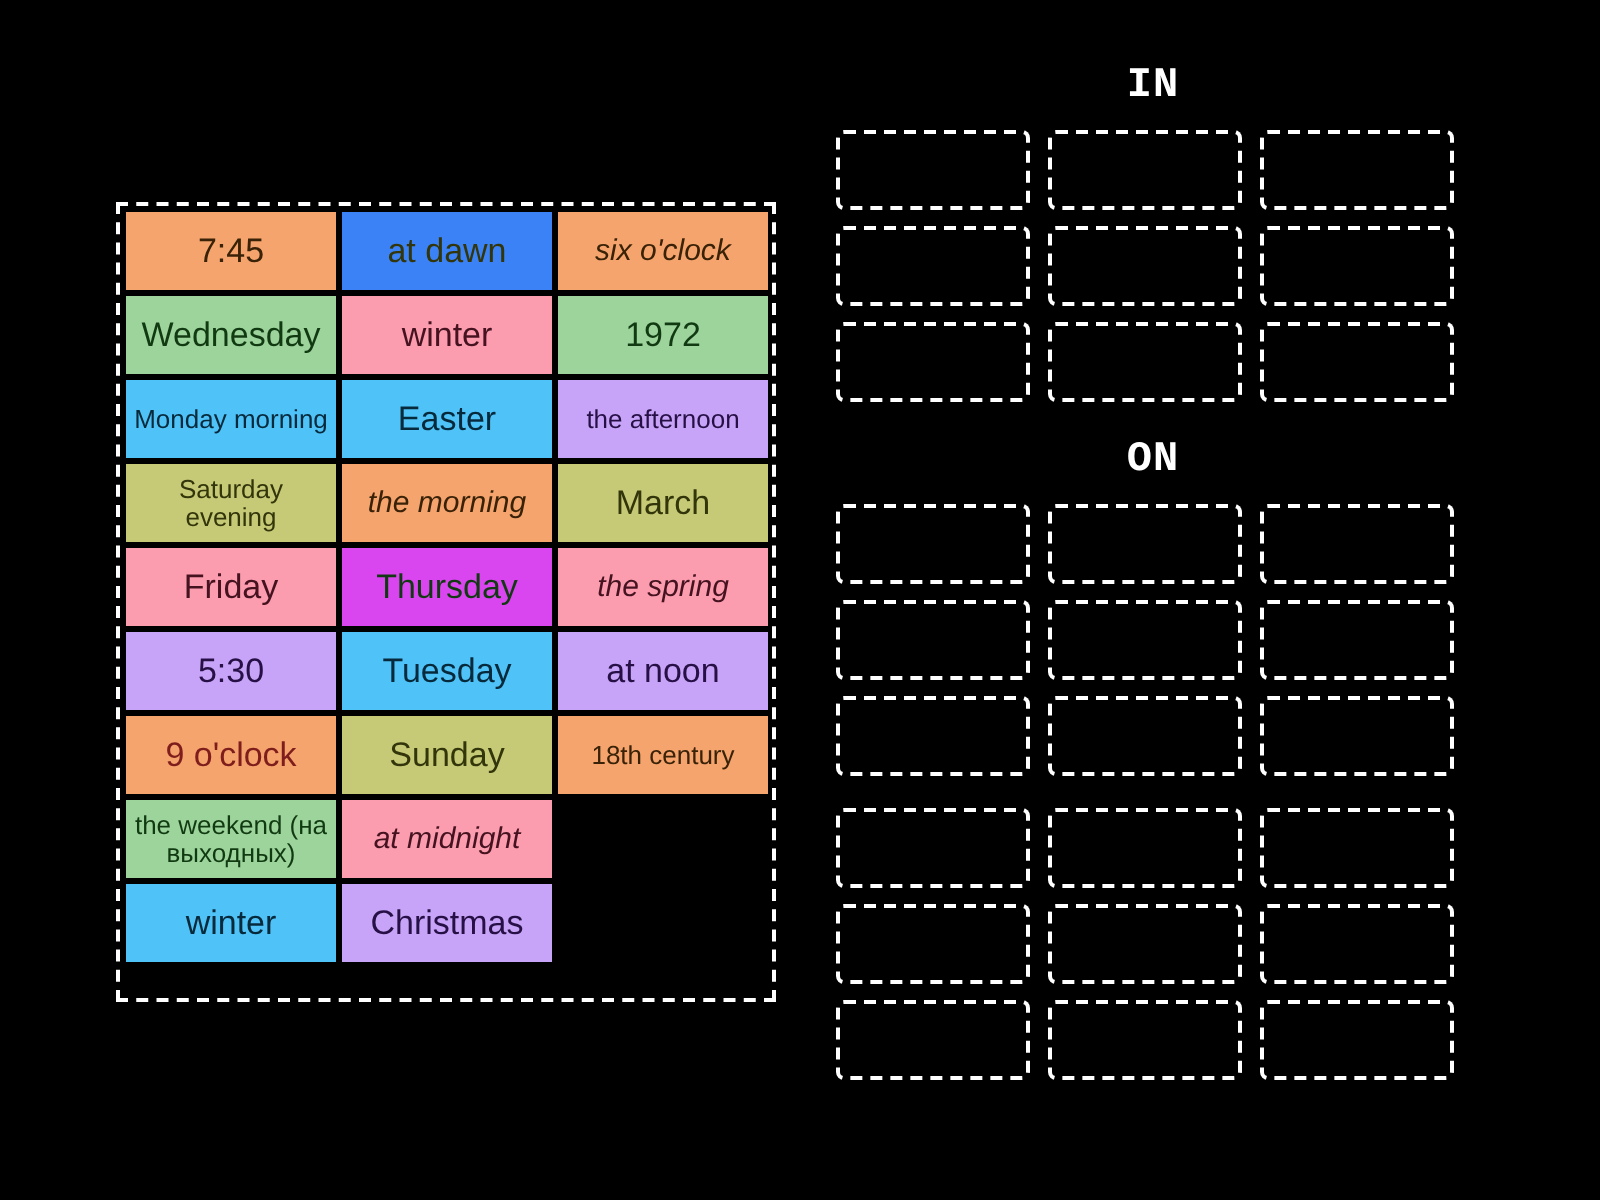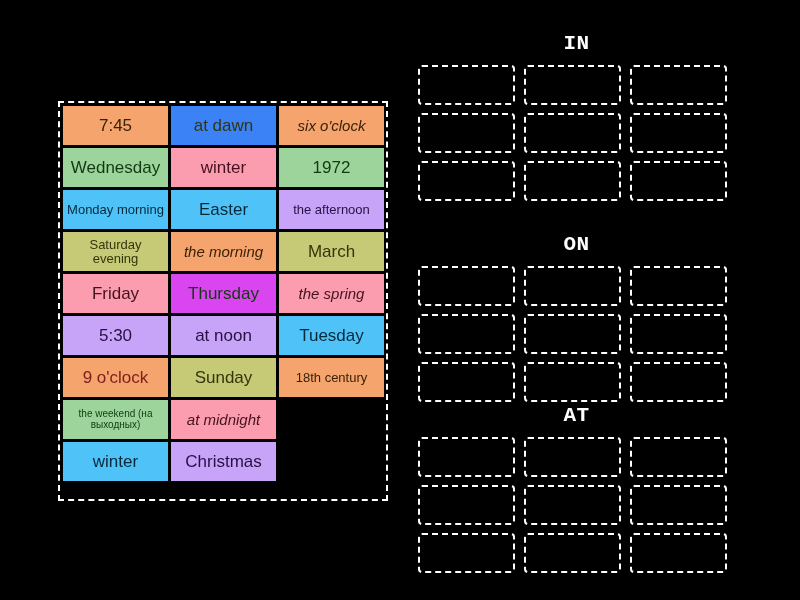--- a/index.html
+++ b/index.html
@@ -42,21 +42,21 @@
     box-sizing: border-box;
     padding: 1px 3px;
     line-height: 1.04;
     font-size: 17px;
     overflow: hidden;
     cursor: move;
     user-select: none;
   }
   .tile.sz-m { font-size: 15px; font-style: italic; }
   .tile.sz-s { font-size: 13px; }
-  .tile.sz-xs { font-size: 10px; }
+  .tile.sz-xs { font-size: 13px; }
   .tile.empty {
     background: transparent;
     cursor: default;
   }
 
   
   .group {
     position: absolute;
   }
   .group-title {
@@ -78,21 +78,21 @@
     row-gap: 8px;
   }
   .dropzone {
     border: 2px dashed #ffffff;
     border-radius: 4px;
     box-sizing: border-box;
     background: transparent;
   }
 
   #group-in  { left: 418px; top: 32px;  width: 317px; }
-  #group-on  { left: 418px; top: 233px; width: 317px; }
+  #group-on  { left: 418px; top: 219px; width: 317px; }
   #group-at  { left: 418px; top: 404px; width: 317px; }
 </style>
 </head>
 <body>
 
 <div id="tile-tray">
   <div id="tile-grid">
       <div class="tile" style="background: rgb(244, 164, 108); color: rgb(58, 34, 8);">7:45</div>
       <div class="tile" style="background: #3b82f6; color: rgb(51, 54, 10);">at dawn</div>
       <div class="tile sz-m" style="background: rgb(244, 164, 108); color: rgb(58, 34, 8);">six o'clock</div>
@@ -102,22 +102,22 @@
       <div class="tile sz-s" style="background: rgb(79, 195, 247); color: rgb(6, 41, 60);">Monday morning</div>
       <div class="tile" style="background: rgb(79, 195, 247); color: rgb(6, 41, 60);">Easter</div>
       <div class="tile sz-s" style="background: rgb(199, 164, 247); color: rgb(38, 16, 70);">the afternoon</div>
       <div class="tile sz-s" style="background: rgb(198, 202, 119); color: rgb(51, 54, 10);">Saturday evening</div>
       <div class="tile sz-m" style="background: rgb(244, 164, 108); color: rgb(58, 34, 8);">the morning</div>
       <div class="tile" style="background: rgb(198, 202, 119); color: rgb(51, 54, 10);">March</div>
       <div class="tile" style="background: rgb(251, 156, 175); color: rgb(69, 18, 31);">Friday</div>
       <div class="tile" style="background: #d946ef; color: rgb(18, 58, 18);">Thursday</div>
       <div class="tile sz-m" style="background: rgb(251, 156, 175); color: rgb(69, 18, 31);">the spring</div>
       <div class="tile" style="background: rgb(199, 164, 247); color: rgb(38, 16, 70);">5:30</div>
+      <div class="tile" style="background: rgb(79, 195, 247); color: rgb(6, 41, 60);">Tuesday</div>
       <div class="tile" style="background: rgb(199, 164, 247); color: rgb(38, 16, 70);">at noon</div>
-      <div class="tile" style="background: rgb(79, 195, 247); color: rgb(6, 41, 60);">Tuesday</div>
       <div class="tile" style="background: rgb(244, 164, 108); color: #7f1d1d;">9 o'clock</div>
       <div class="tile" style="background: rgb(198, 202, 119); color: rgb(51, 54, 10);">Sunday</div>
       <div class="tile sz-s" style="background: rgb(244, 164, 108); color: rgb(58, 34, 8);">18th century</div>
       <div class="tile sz-xs" style="background: rgb(156, 212, 156); color: rgb(18, 58, 18);">the weekend (на выходных)</div>
       <div class="tile sz-m" style="background: rgb(251, 156, 175); color: rgb(69, 18, 31);">at midnight</div>
       <div class="tile empty"></div>
       <div class="tile" style="background: rgb(79, 195, 247); color: rgb(6, 41, 60);">winter</div>
       <div class="tile" style="background: rgb(199, 164, 247); color: rgb(38, 16, 70);">Christmas</div>
       <div class="tile empty"></div>
     </div>
@@ -147,21 +147,20 @@
       <div class="dropzone"></div>
       <div class="dropzone"></div>
       <div class="dropzone"></div>
       <div class="dropzone"></div>
       <div class="dropzone"></div>
       <div class="dropzone"></div>
     </div>
 </div>
 
 <div class="group" id="group-at">
-  <div class="group-title">AT</div>
   <div class="zone-grid">
       <div class="dropzone"></div>
       <div class="dropzone"></div>
       <div class="dropzone"></div>
       <div class="dropzone"></div>
       <div class="dropzone"></div>
       <div class="dropzone"></div>
       <div class="dropzone"></div>
       <div class="dropzone"></div>
       <div class="dropzone"></div>

